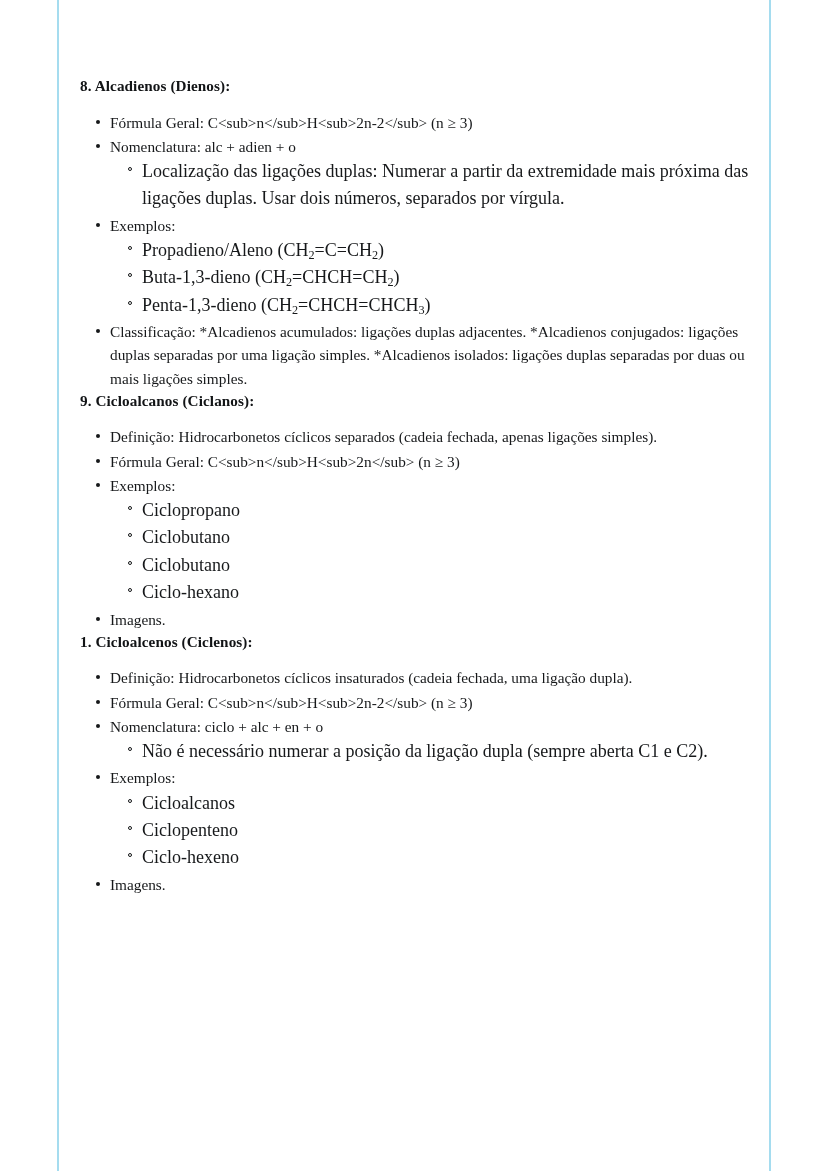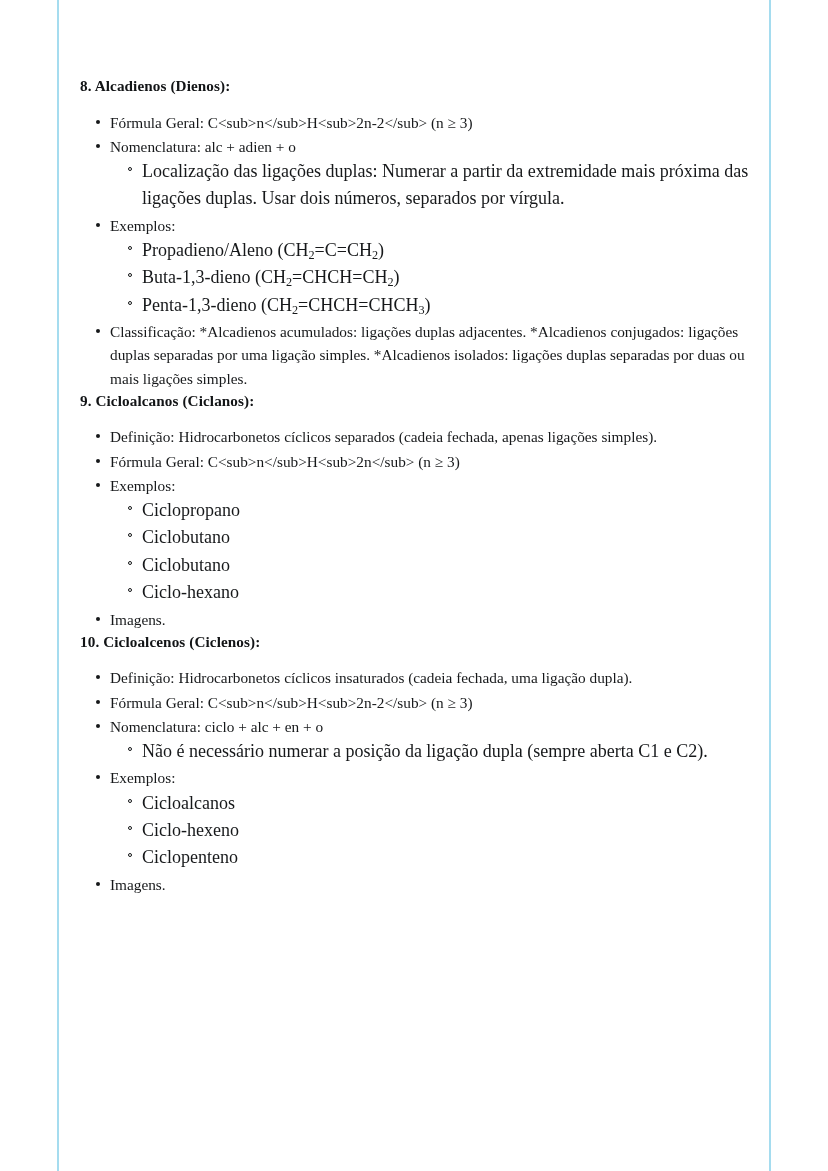--- a/index.html
+++ b/index.html
@@ -130,29 +130,29 @@
           <li class="bullet1"><span class="bullet-text">Exemplos:</span><ul class="level2">
               <li class="bullet2"><span class="bullet-text">Ciclopropano</span></li>
               <li class="bullet2"><span class="bullet-text">Ciclobutano</span></li>
               <li class="bullet2"><span class="bullet-text">Ciclobutano</span></li>
               <li class="bullet2"><span class="bullet-text">Ciclo-hexano</span></li>
             </ul></li>
           <li class="bullet1"><span class="bullet-text">Imagens.</span></li>
         </ul>
       </section>
       <section class="section">
-        <h2 class="section-heading">10. Cicloalcenos (Ciclenos):</h2>
+        <h2 class="section-heading">1. Cicloalcenos (Ciclenos):</h2>
         <ul class="level1">
           <li class="bullet1"><span class="bullet-text">Definição: Hidrocarbonetos cíclicos insaturados (cadeia fechada, uma ligação dupla).</span></li>
           <li class="bullet1"><span class="bullet-text">Fórmula Geral: C&lt;sub&gt;n&lt;/sub&gt;H&lt;sub&gt;2n-2&lt;/sub&gt; (n ≥ 3)</span></li>
           <li class="bullet1"><span class="bullet-text">Nomenclatura: ciclo + alc + en + o</span><ul class="level2">
               <li class="bullet2"><span class="bullet-text">Não é necessário numerar a posição da ligação dupla (sempre aberta C1 e C2).</span></li>
             </ul></li>
           <li class="bullet1"><span class="bullet-text">Exemplos:</span><ul class="level2">
               <li class="bullet2"><span class="bullet-text">Cicloalcanos</span></li>
+              <li class="bullet2"><span class="bullet-text">Ciclopenteno</span></li>
               <li class="bullet2"><span class="bullet-text">Ciclo-hexeno</span></li>
-              <li class="bullet2"><span class="bullet-text">Ciclopenteno</span></li>
             </ul></li>
           <li class="bullet1"><span class="bullet-text">Imagens.</span></li>
         </ul>
       </section>
     </div>
 </div>
 
 </body></html>

